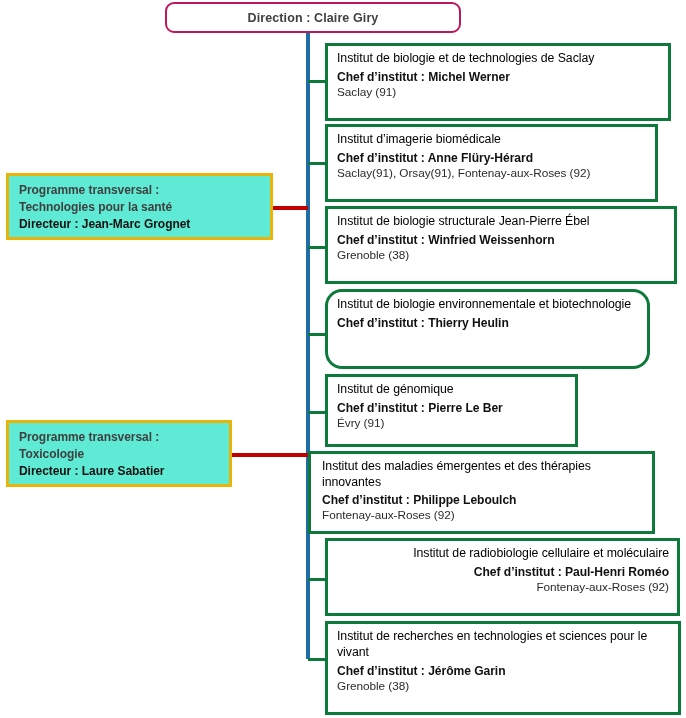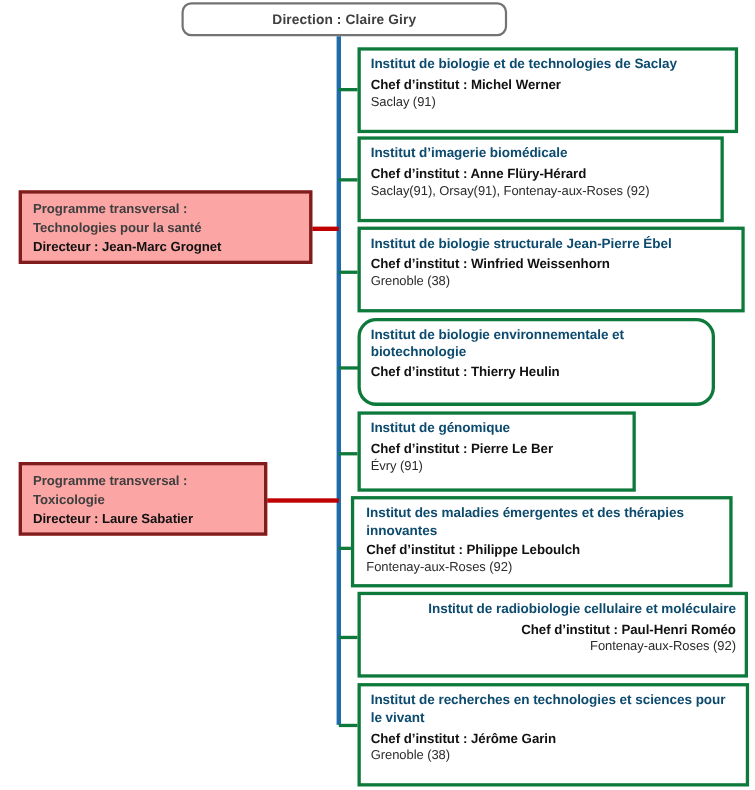--- a/index.html
+++ b/index.html
@@ -10,21 +10,21 @@
     position:relative;
     overflow:hidden;
     -webkit-font-smoothing:antialiased;
   }
   #canvas{position:absolute;left:0;top:0;width:686px;height:718px;}
 
   
   .root-box{
     position:absolute;
     left:165px;top:2px;width:296px;height:31px;
-    border:2px solid #737373;
+    border:2px solid #be185d;
     border-radius:9px;
     box-sizing:border-box;
     background:#ffffff;
     display:flex;align-items:center;justify-content:center;
   }
   .root-label{
     font-size:12.5px;font-weight:bold;color:#3f3f3f;letter-spacing:.1px;
   }
 
   
@@ -45,22 +45,22 @@
 
   
   .inst{
     position:absolute;
     border:3px solid #0d7a3c;
     box-sizing:border-box;
     background:#ffffff;
     padding:5px 8px 4px 9px;
   }
   .inst-title{
-    color:#0c4a6e;
-    font-weight:bold;
+    color:#000000;
+    font-weight:normal;
     font-size:12.3px;
     line-height:15.5px;
     letter-spacing:-.05px;
     margin-bottom:3px;
   }
   .inst-chief{
     color:#111111;
     font-weight:bold;
     font-size:12.1px;
     line-height:15px;
@@ -69,25 +69,24 @@
   .inst-site{
     color:#2b2b2b;
     font-size:11.8px;
     line-height:15px;
     letter-spacing:-.05px;
   }
 
   
   .prog{
     position:absolute;
-    border:3px solid #7f1d1d;
+    border:3px solid #eab308;
     box-sizing:border-box;
-    background:#fca5a5;
+    background:#5eead4;
     padding:6px 8px 5px 10px;
-    margin-left:11px;
   }
   .prog-line{
     color:#3f3f3f;
     font-weight:bold;
     font-size:12px;
     line-height:17px;
     letter-spacing:-.05px;
   }
   .prog-dir{
     color:#111111;
@@ -142,21 +141,21 @@
     <div class="inst-title">Institut de biologie environnementale et biotechnologie</div>
     <div class="inst-chief">Chef d’institut : Thierry Heulin</div>
   </div>
 
   <div class="inst" style="left:325px;top:374px;width:253px;height:73px;">
     <div class="inst-title">Institut de génomique</div>
     <div class="inst-chief">Chef d’institut : Pierre Le Ber</div>
     <div class="inst-site">Évry (91)</div>
   </div>
 
-  <div class="inst" style="left:319px;top:451px;width:347px;height:83px;padding-left:11px;">
+  <div class="inst" style="left:308px;top:451px;width:347px;height:83px;padding-left:11px;">
     <div class="inst-title">Institut des maladies émergentes et des thérapies innovantes</div>
     <div class="inst-chief">Chef d’institut : Philippe Leboulch</div>
     <div class="inst-site">Fontenay-aux-Roses (92)</div>
   </div>
 
   <div class="inst" style="left:325px;top:538px;width:355px;height:78px;text-align:right;">
     <div class="inst-title">Institut de radiobiologie cellulaire et moléculaire</div>
     <div class="inst-chief">Chef d’institut : Paul-Henri Roméo</div>
     <div class="inst-site">Fontenay-aux-Roses (92)</div>
   </div>

